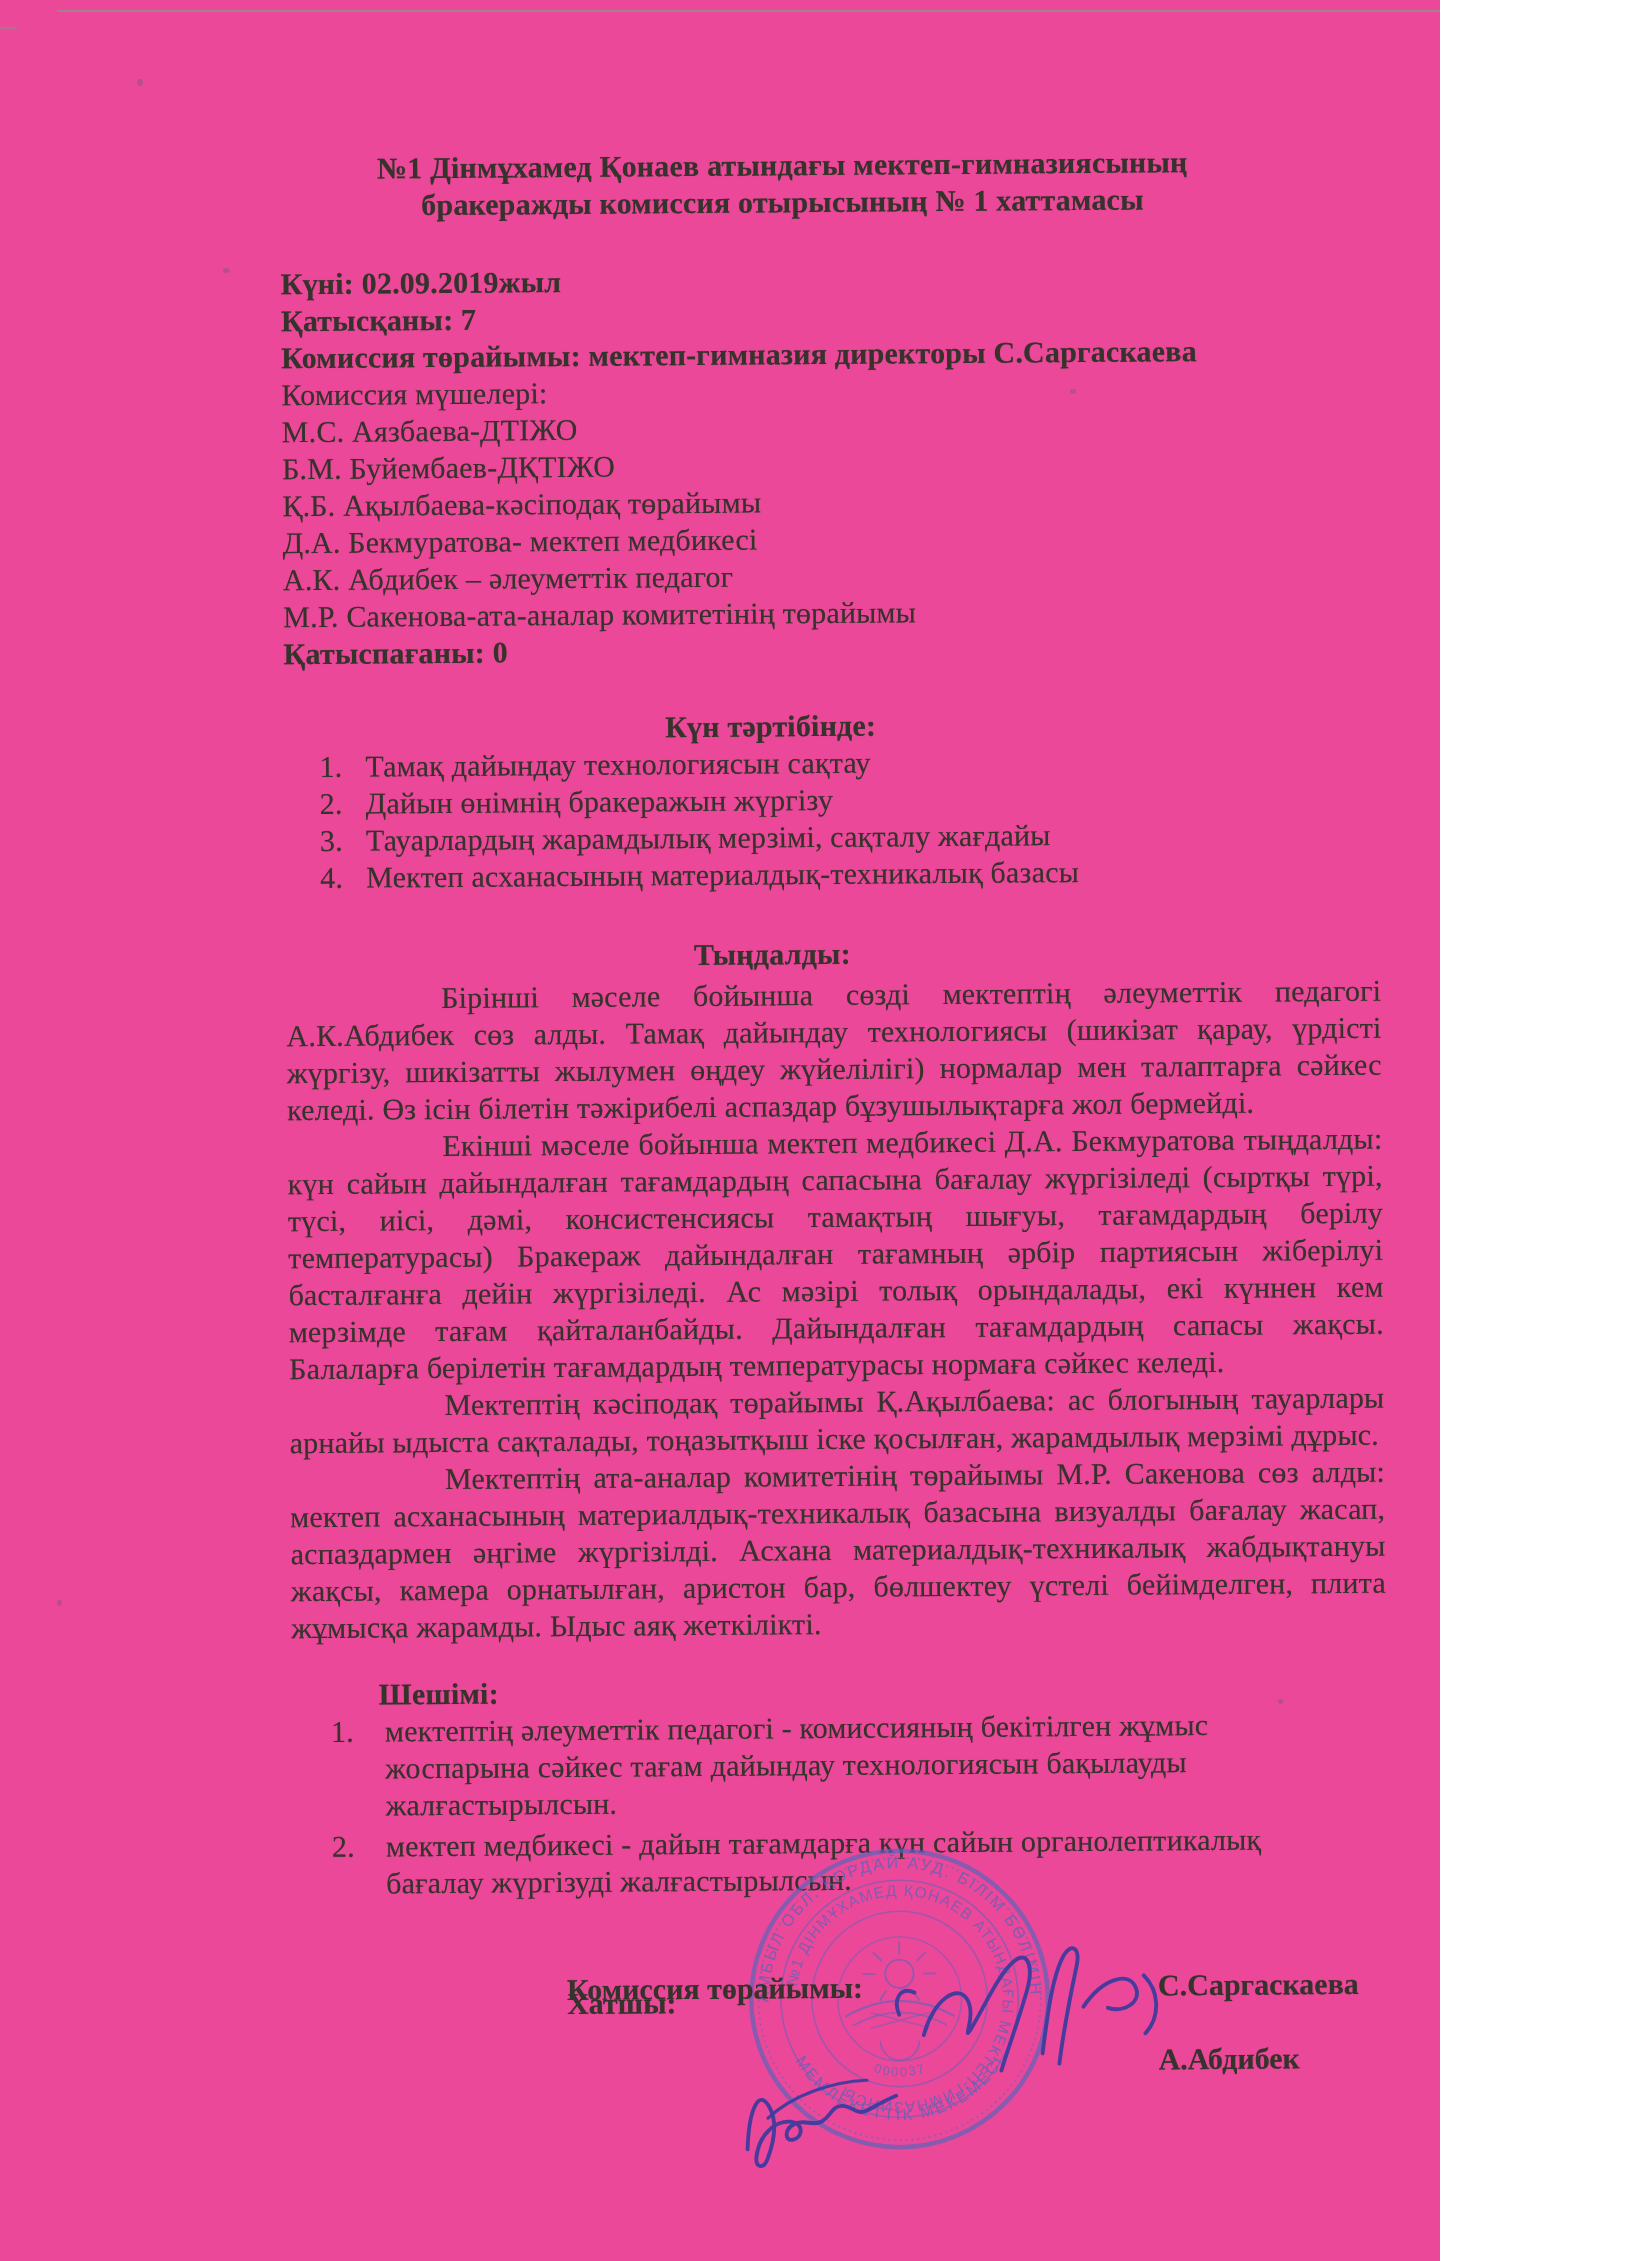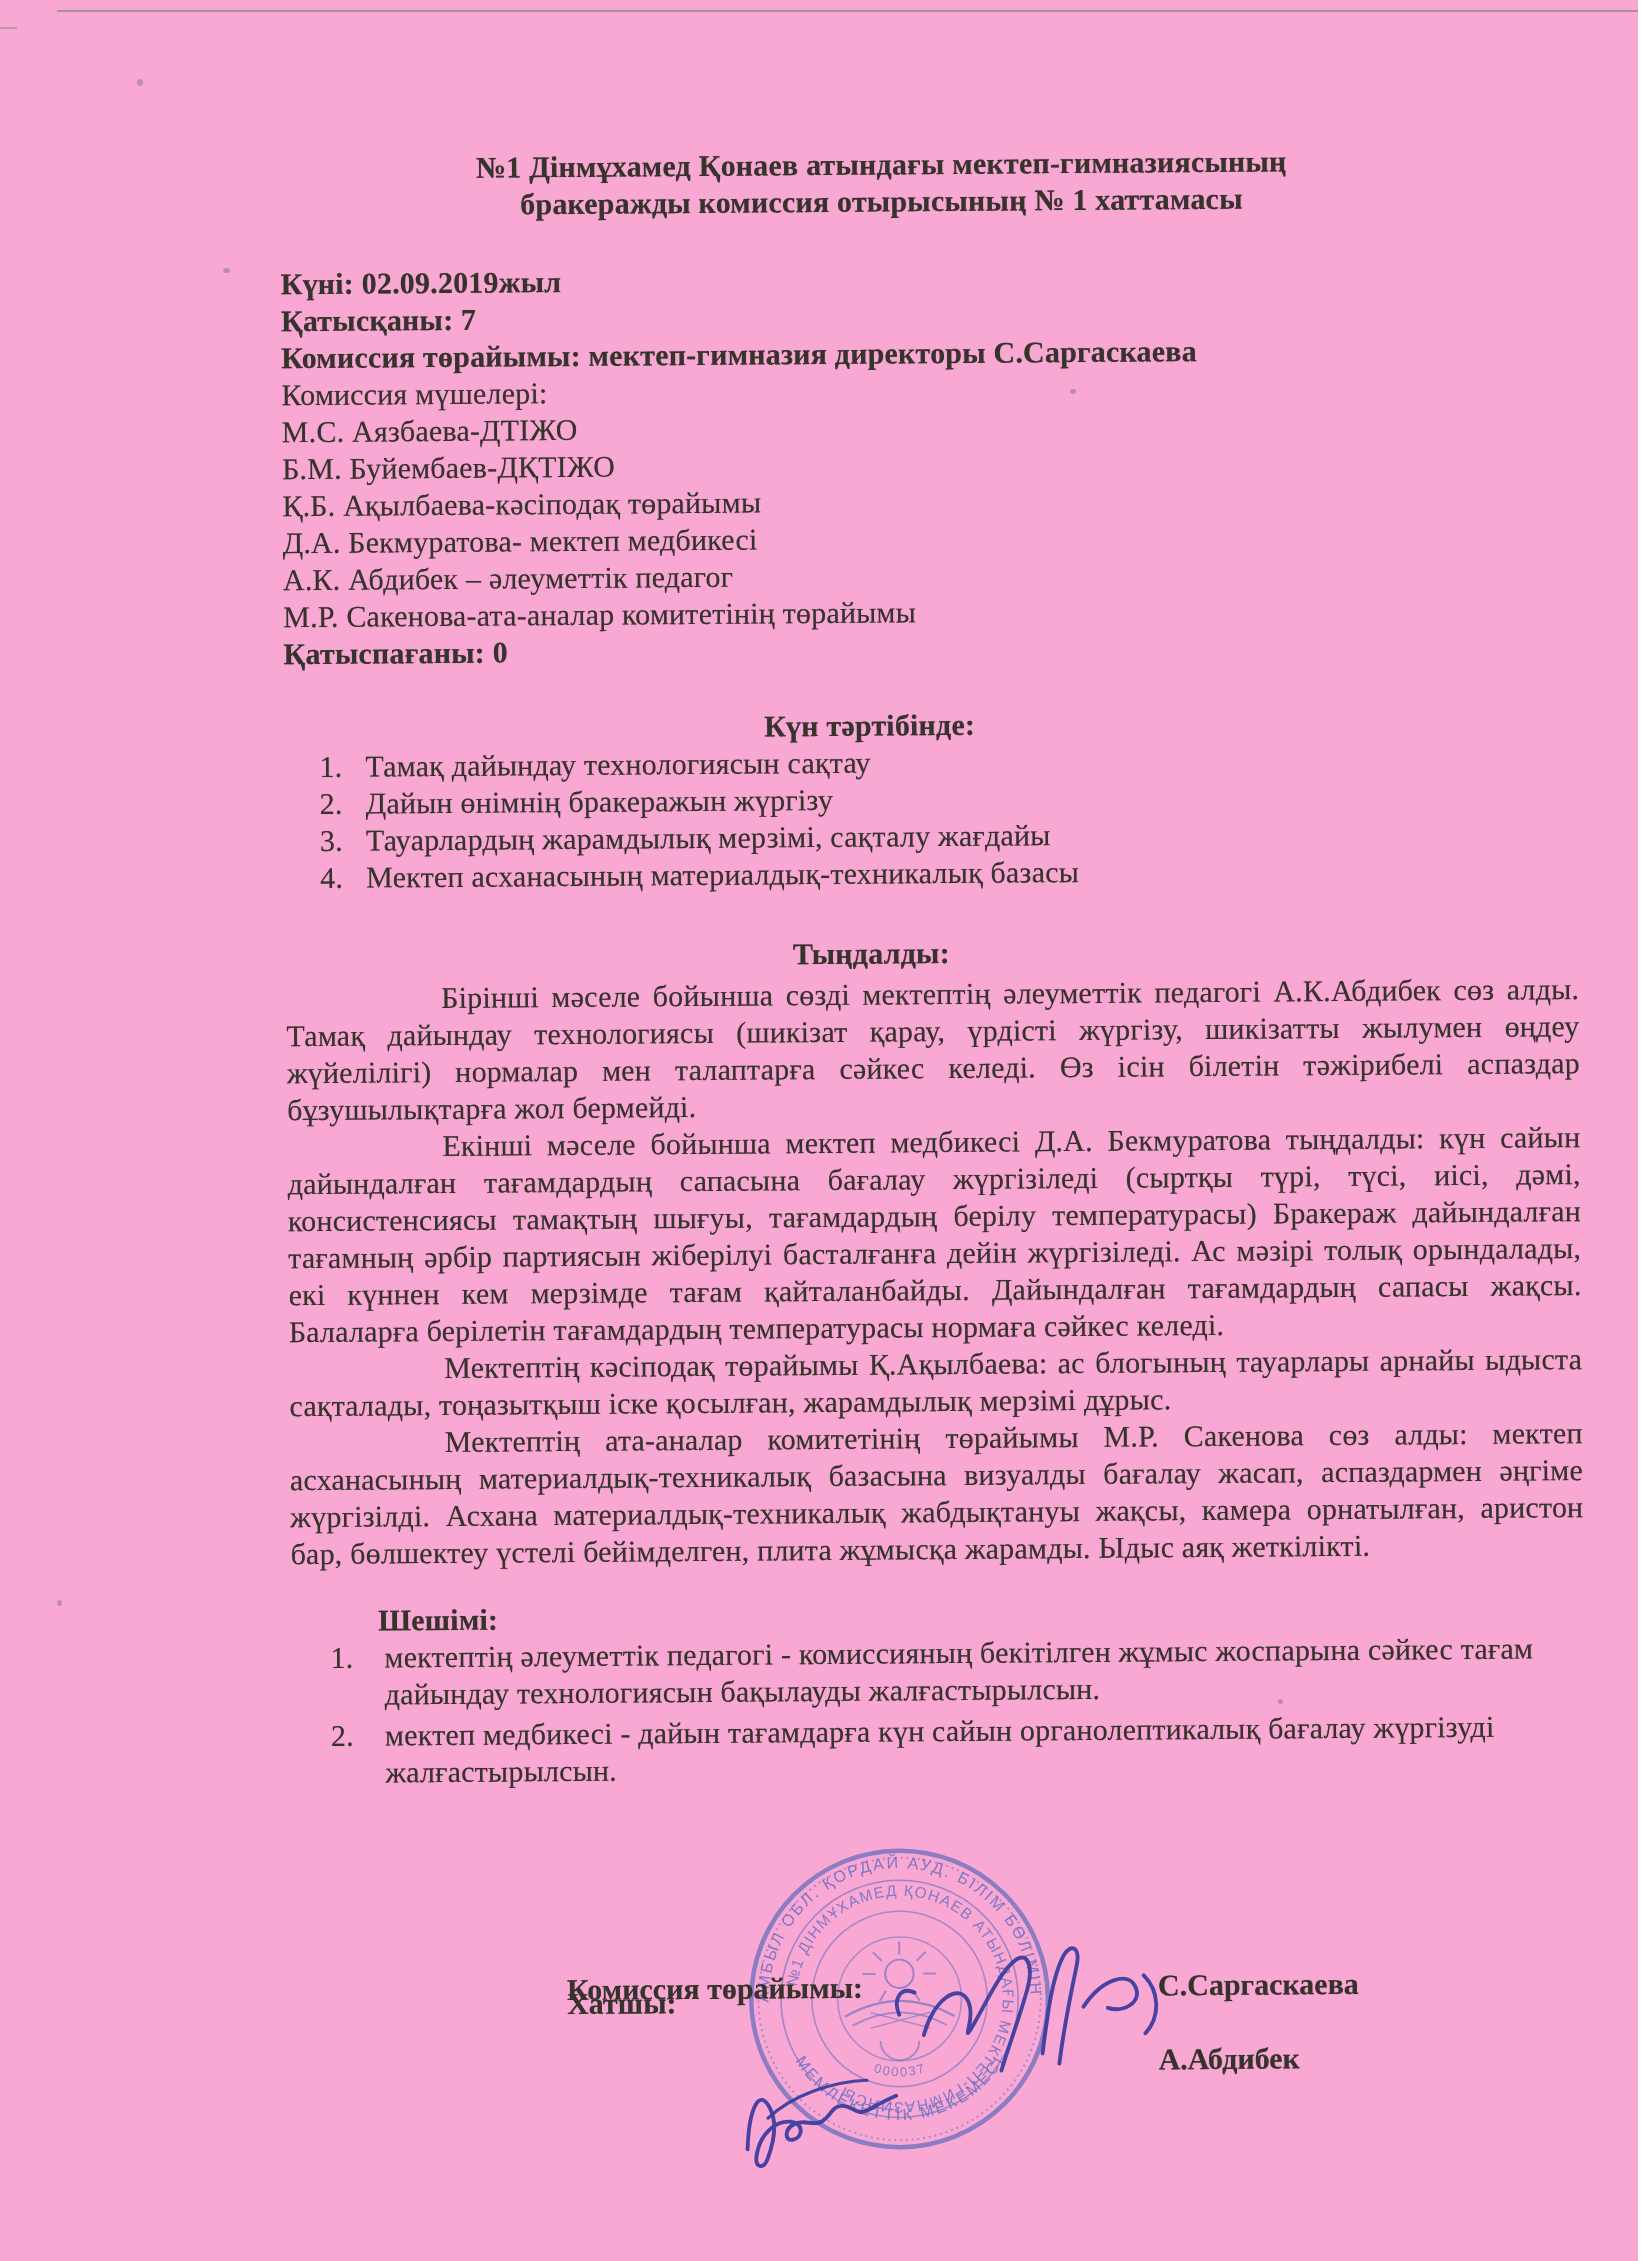--- a/index.html
+++ b/index.html
@@ -1,17 +1,17 @@
 <!DOCTYPE html>
 <html style="--text: #36322c; --stamp: #5365bd; --ink: #3e3c9e; --scan-line: #8e8e8c;font-size:10.3px"><head>
 <meta charset="utf-8">
 <style>
   html,body{margin:0;padding:0;background:#ffffff;}
   .page{
-    position:relative;width:1638px;height:2261px;background:#f9a8d4;
+    position:relative;width:1440px;height:2261px;background:#ec4899;
     overflow:hidden;font-family:"Liberation Serif",serif;color:var(--text,#36322c);
   }
   .rot{position:absolute;inset:0;transform:rotate(-0.45deg);transform-origin:822px 1096px;}
   .doc{
     position:absolute;left:287px;right:58px;top:0;
     font-size:30px;line-height:37px;letter-spacing:0.2px;
     text-shadow:0 0 0.8px rgba(64,60,54,.55);
   }
   .b{font-weight:bold;}
   .title{padding-top:146px;margin-right:90px;text-align:center;font-weight:bold;}

